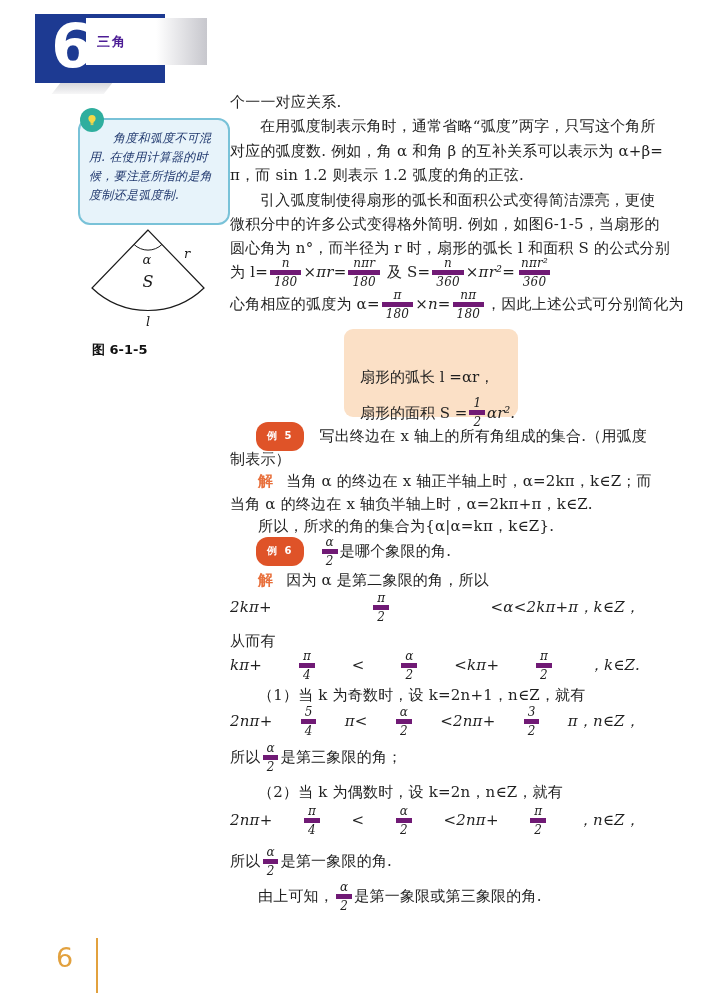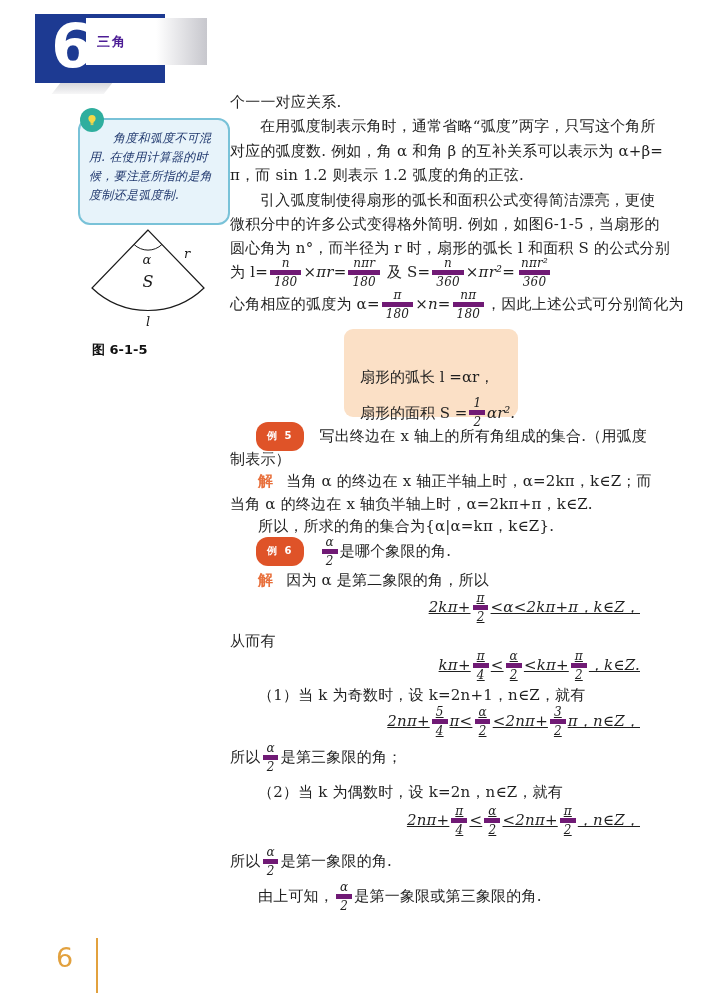--- a/index.html
+++ b/index.html
@@ -26,21 +26,21 @@
   .bulb-badge { position:absolute; left:80px; top:108px; width:24px; height:24px; border-radius:50%;
     background:#2fae9e; display:flex; align-items:center; justify-content:center; }
   
   .figure { position:absolute; left:84px; top:227px; width:128px; height:102px; }
   .fig-caption { position:absolute; left:92px; top:341px; width:128px; text-align:left;
     font-family:"DejaVu Sans", sans-serif; font-weight:bold; font-size:13px; color:#111; }
   
   .line { position:absolute; left:230px; width:462px; font-size:15px; line-height:24px;
     white-space:nowrap; letter-spacing:.2px; }
   .flexline { display:flex; align-items:center; }
-  .center { justify-content:flex-end; padding-right:52px;text-decoration:underline; }
+  .center { justify-content:space-between; padding-right:52px; }
   .indent { padding-left:30px; }
   .indent2 { padding-left:28px; }
   .math { font-style:italic; }
   .frac { display:inline-flex; flex-direction:column; align-items:center; vertical-align:middle;
     margin:0 2px; font-size:12px; line-height:14px; font-style:italic; }
   .frac .fnum { display:block; padding:0 4px; }
   .frac .fden { display:block; border-top:5px solid #701a75; padding:0 4px; }
   
   .formula-box { position:absolute; left:344px; top:329px; width:174px; height:88px;
     background:#fbe0c6; border-radius:9px; padding:11px 0 0 16px; }

